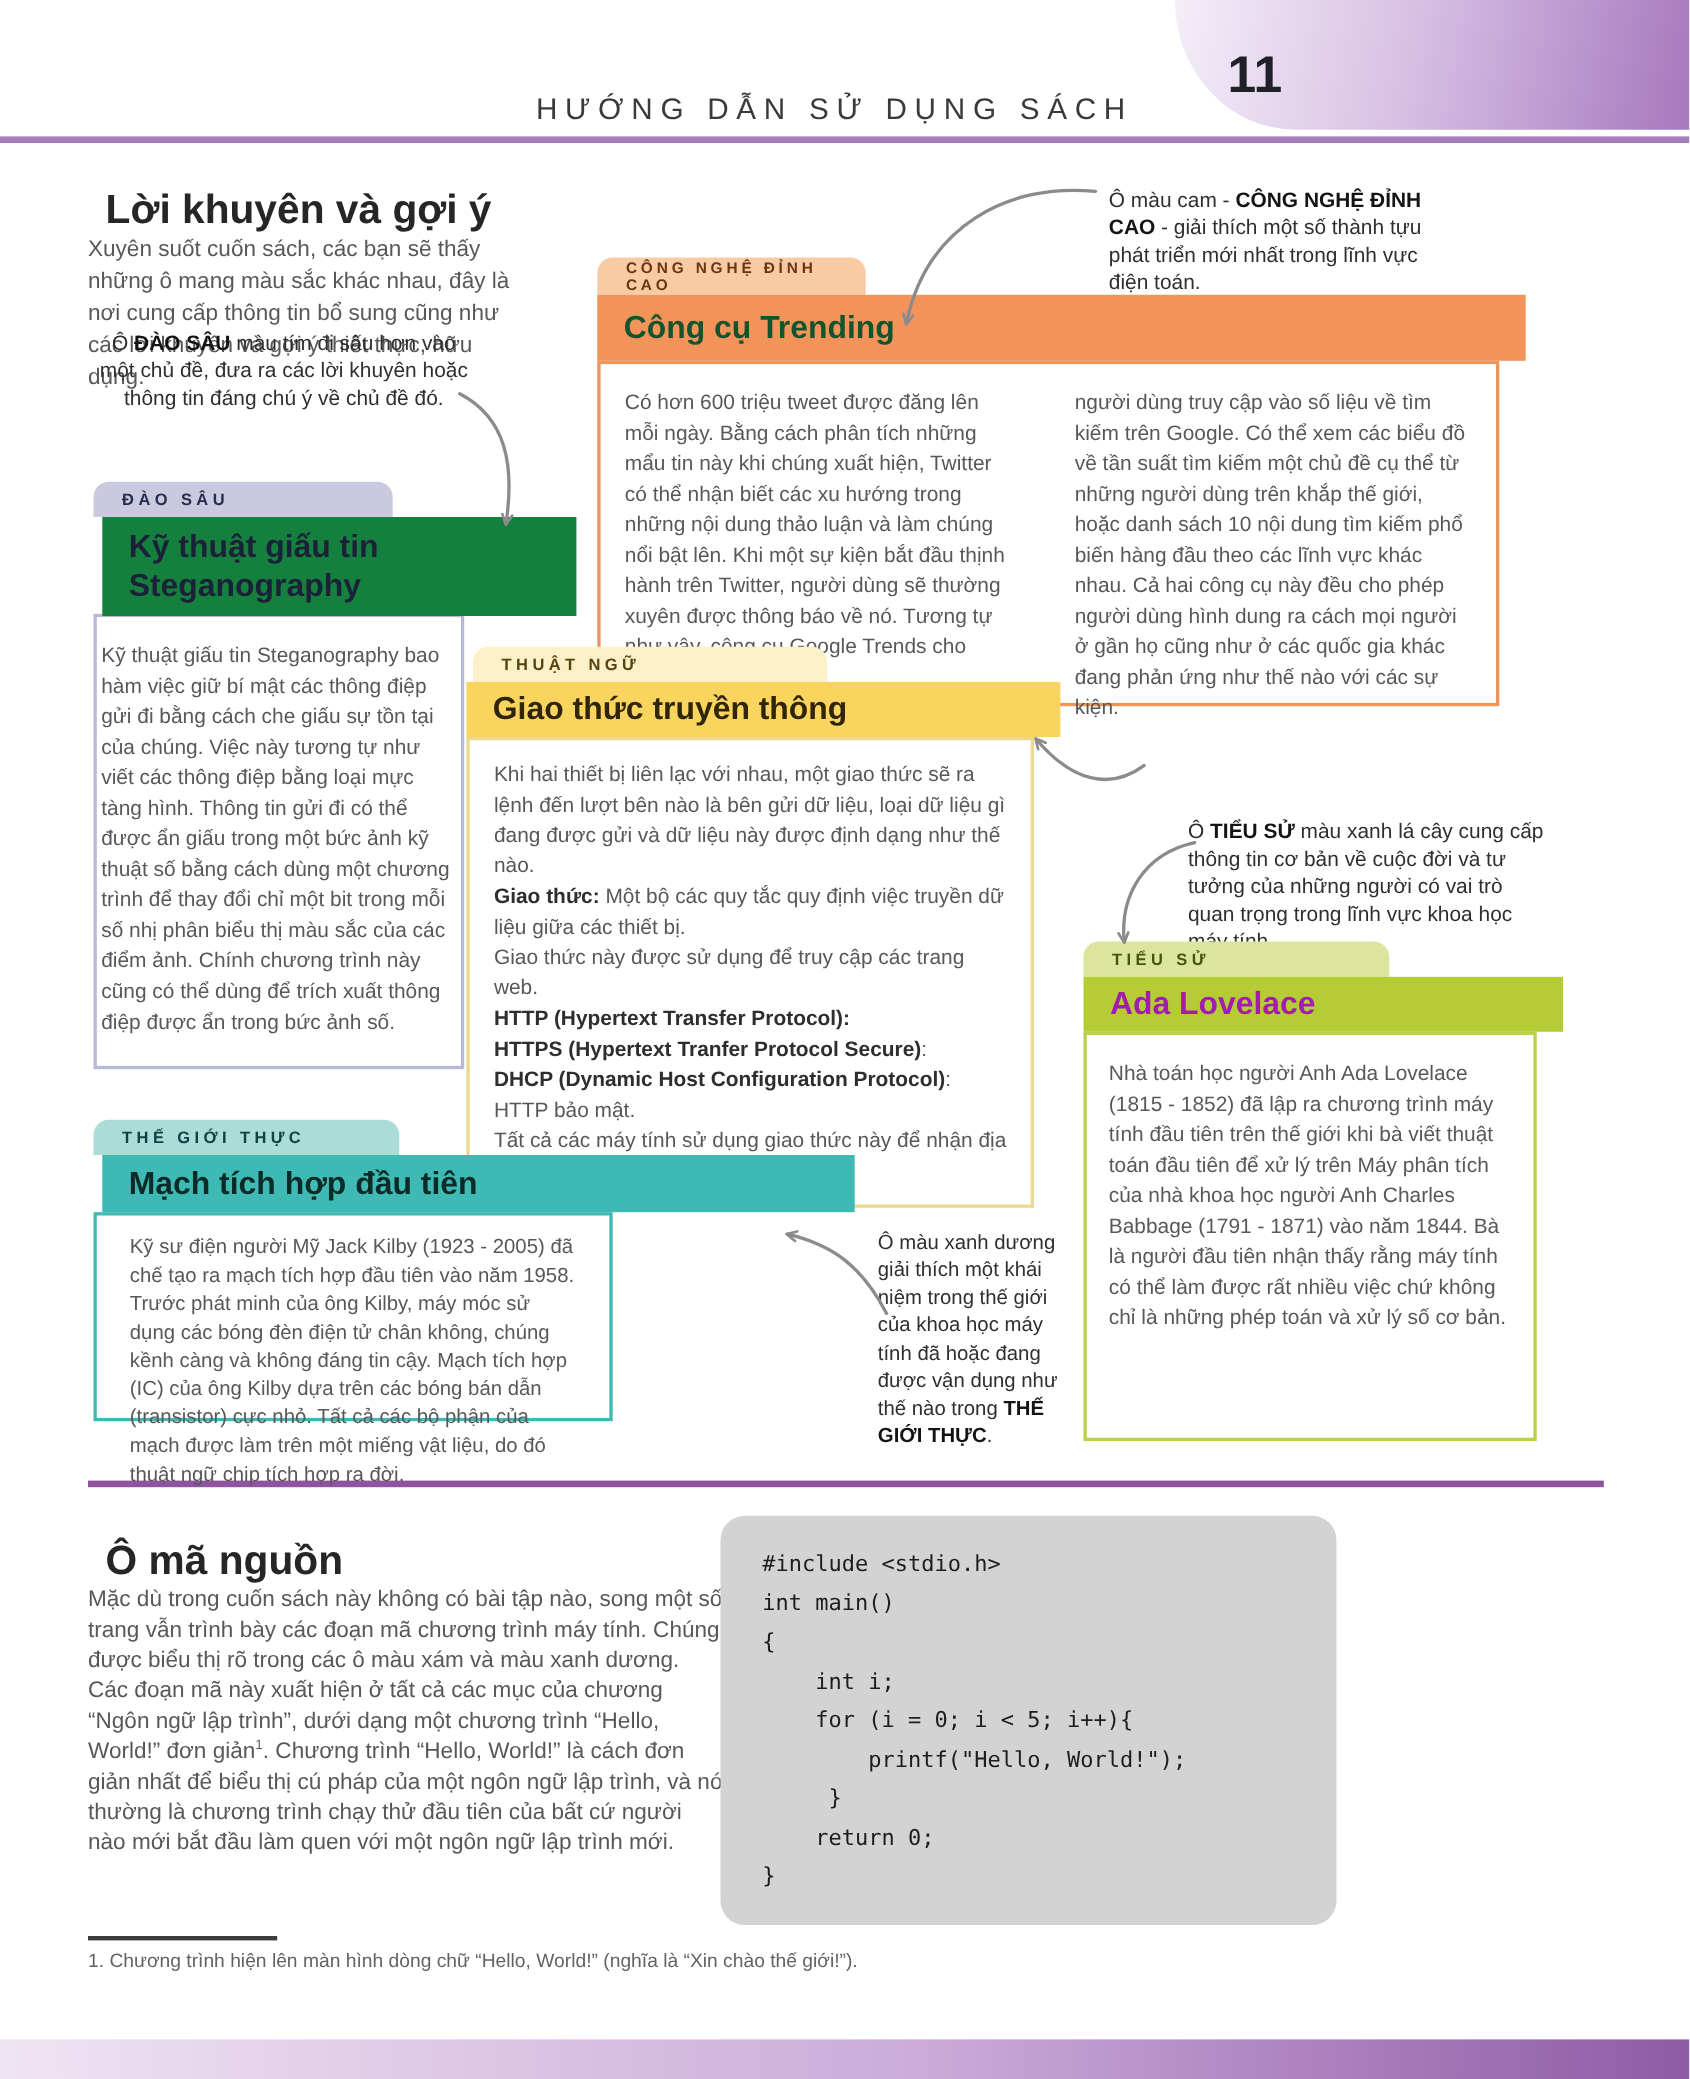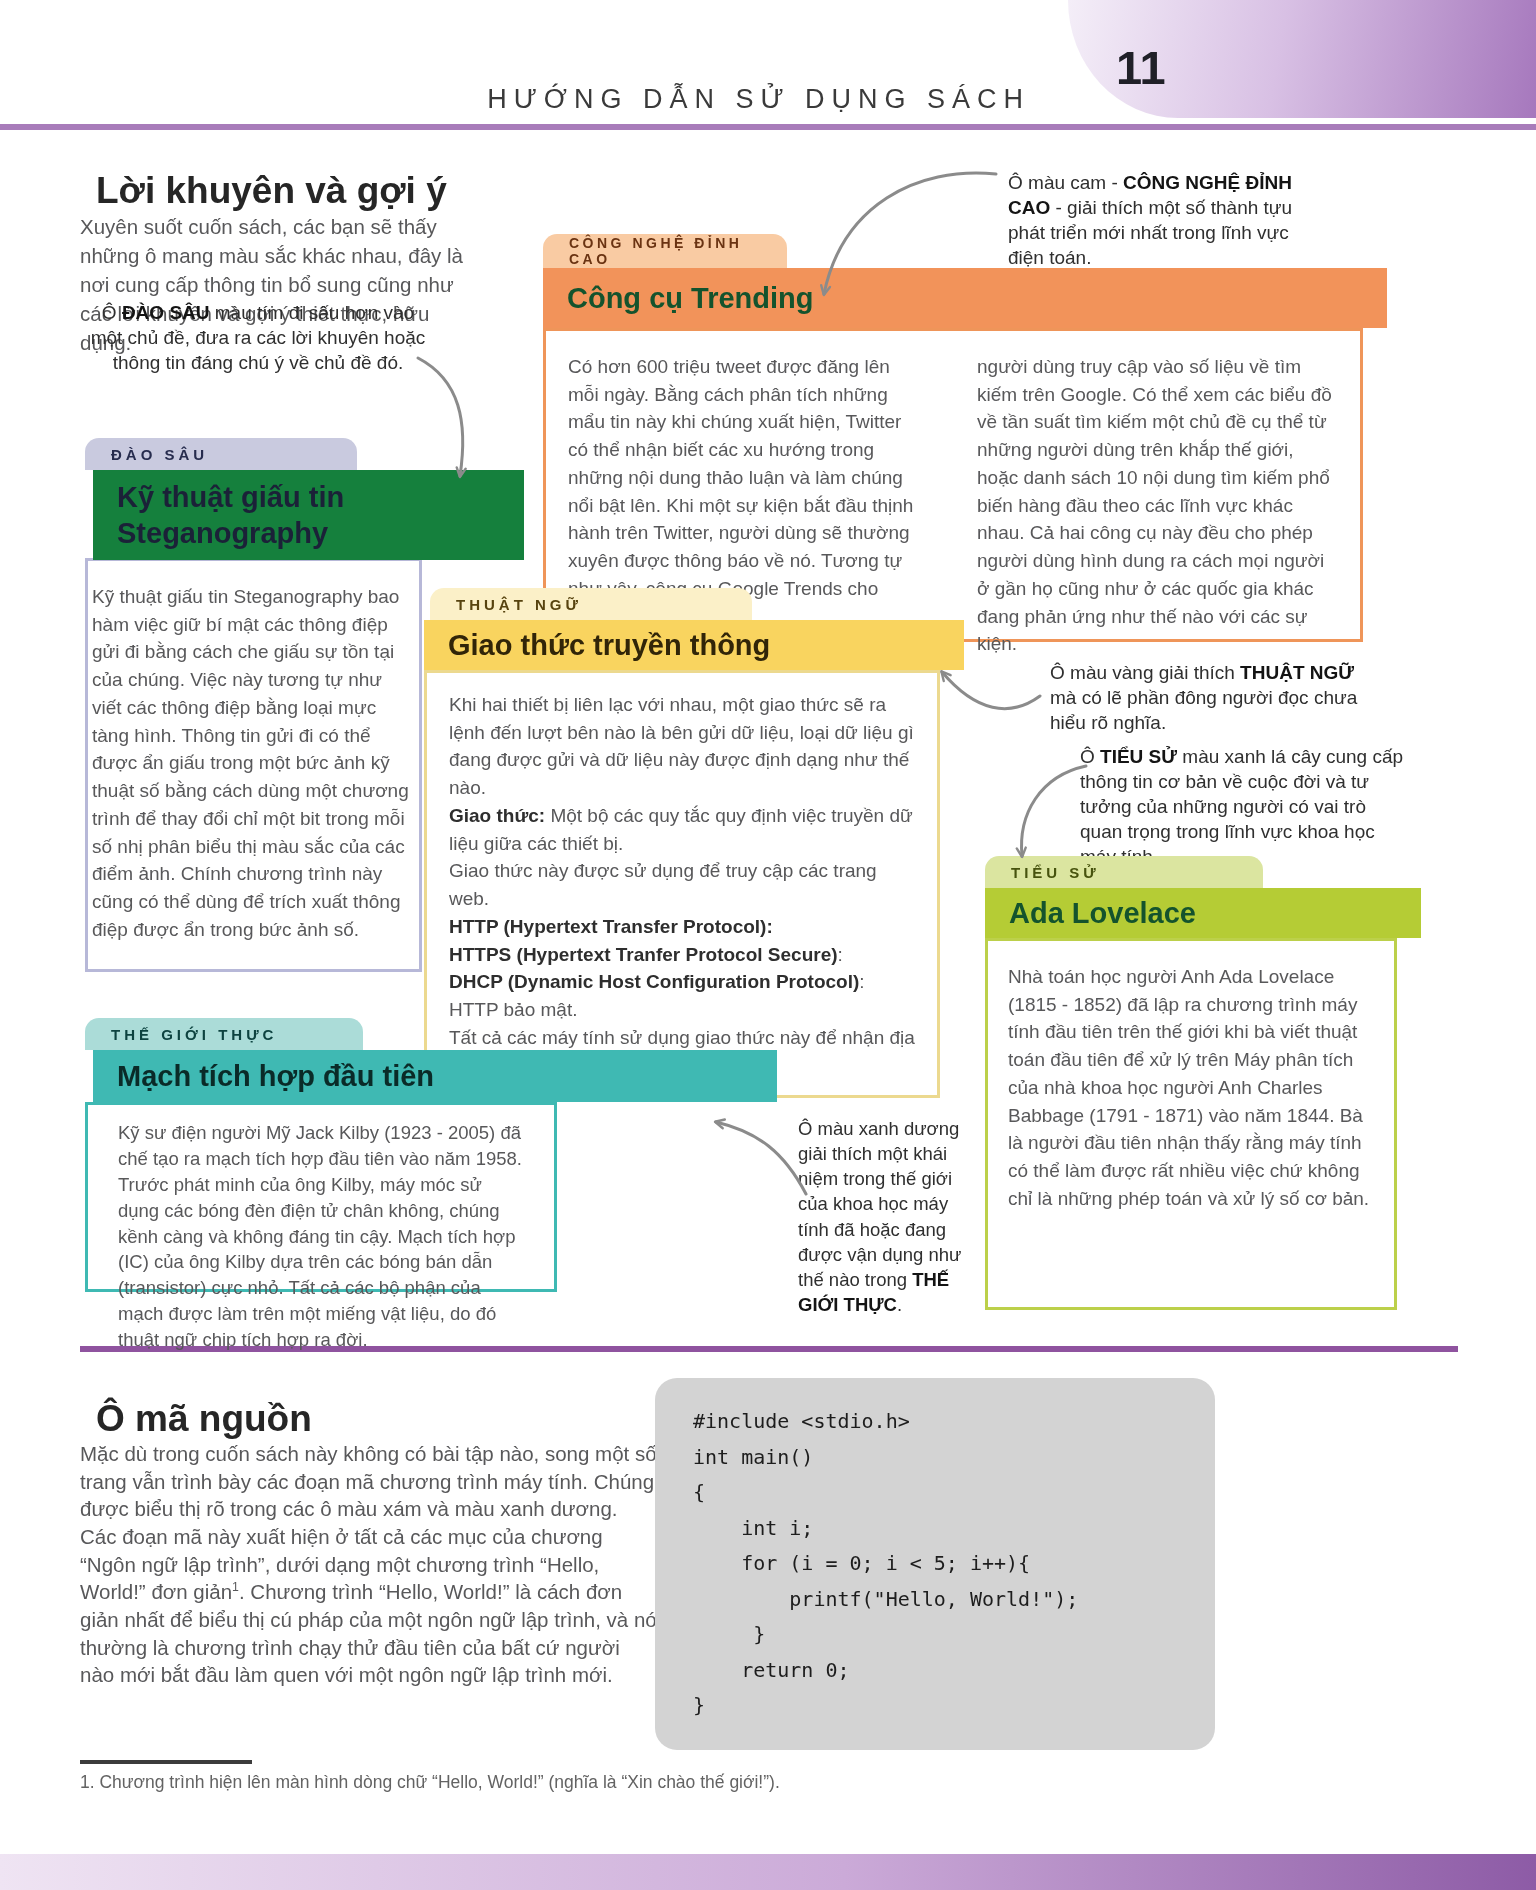--- a/index.html
+++ b/index.html
@@ -55,21 +55,21 @@
 
   
   .gl-tab{left:430px;top:588px;width:296px;height:32px;background:#fbf0c8;color:#57430f;}
   .gl-head{left:424px;top:620px;width:516px;height:50px;background:#f9d45f;color:#312508;}
   .gl-body{left:424px;top:670px;width:516px;height:428px;border:3px solid #ecd98f;
            padding:18px 22px;box-sizing:border-box;}
   .gl-body b{color:#2e2e2e;}
 
   
   .bio-tab{left:985px;top:856px;width:252px;height:32px;background:#dbe5a0;color:#47530e;}
-  .bio-head{left:985px;top:888px;width:412px;height:50px;background:#b5cc35;color:#14532d;}
+  .bio-head{left:985px;top:888px;width:412px;height:50px;background:#b5cc35;color:#a21caf;}
   .bio-body{left:985px;top:938px;width:412px;height:372px;border:3px solid #bcd04a;
             padding:22px 20px;box-sizing:border-box;}
 
   
   .rw-tab{left:85px;top:1018px;width:252px;height:32px;background:#abdcd8;color:#0d4340;}
   .rw-head{left:93px;top:1050px;width:660px;height:52px;background:#3fb9b3;color:#0a2b28;}
   .rw-body{left:85px;top:1102px;width:472px;height:190px;border:3px solid #3fb9b3;
            padding:15px 30px;box-sizing:border-box;font-size:18.5px;line-height:1.4;}
 
   
@@ -153,23 +153,20 @@
     <path d="M 10 6 C 52 28, 60 70, 52 124" marker-end="url(#ah)"></path>
   </svg>
 
   <div class="ann ann-tech">
     <span>Ô màu cam - </span><b>CÔNG NGHỆ ĐỈNH CAO</b><span> - giải thích một số thành tựu phát triển mới nhất trong lĩnh vực điện toán.</span>
   </div>
   <svg class="arrow" style="left:806px;top:158px" width="200" height="150" viewBox="0 0 200 150">
     <path d="M 190 16 C 110 8, 36 48, 18 136" marker-end="url(#ah)"></path>
   </svg>
 
-  <div class="ann ann-glossary">
-    <span>Ô màu vàng giải thích </span><b>THUẬT NGỮ</b><span> mà có lẽ phần đông người đọc chưa hiểu rõ nghĩa.</span>
-  </div>
   <svg class="arrow" style="left:928px;top:652px" width="118" height="72" viewBox="0 0 118 72">
     <path d="M 112 44 C 82 66, 48 60, 14 20" marker-end="url(#ah)"></path>
   </svg>
 
   <div class="ann ann-bio">
     <span>Ô </span><b>TIỂU SỬ</b><span> màu xanh lá cây cung cấp thông tin cơ bản về cuộc đời và tư tưởng của những người có vai trò quan trọng trong lĩnh vực khoa học máy tính.</span>
   </div>
   <svg class="arrow" style="left:1002px;top:756px" width="92" height="110" viewBox="0 0 92 110">
     <path d="M 84 10 C 38 20, 16 58, 20 100" marker-end="url(#ah)"></path>
   </svg>

